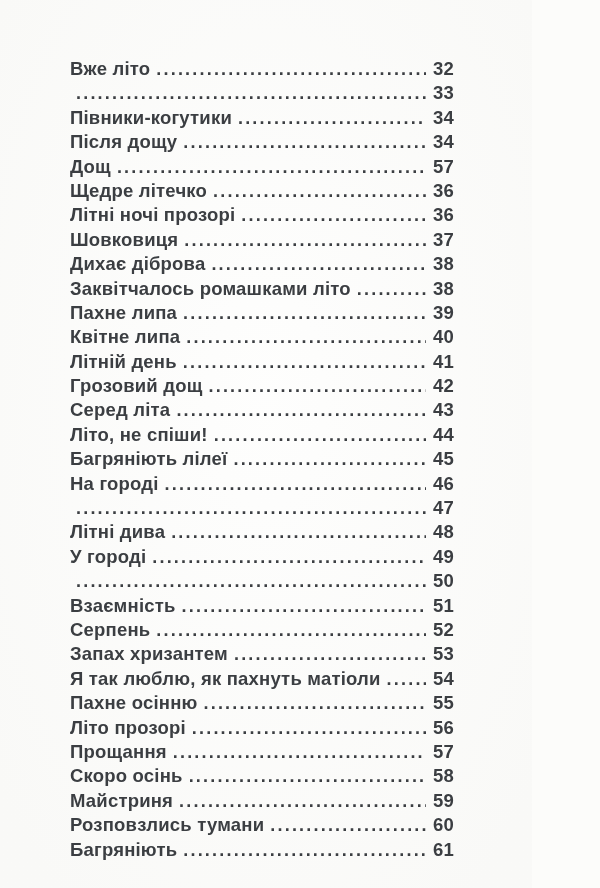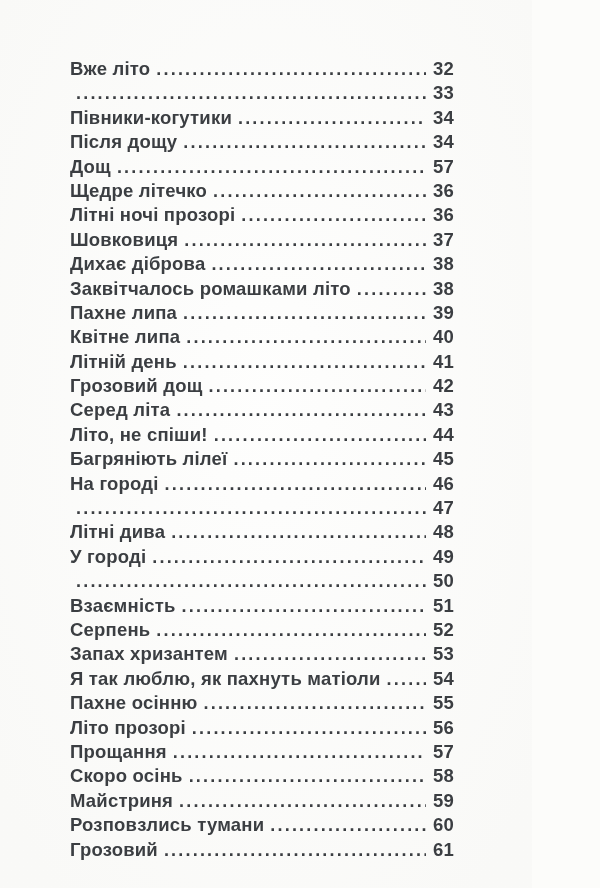--- a/index.html
+++ b/index.html
@@ -238,18 +238,18 @@
     <span class="pagenum">59</span>
   </div>
 
   <div class="toc-row">
     <span class="title">Розповзлись тумани</span>
     <span class="leader">............................................................................................................................................</span>
     <span class="pagenum">60</span>
   </div>
 
   <div class="toc-row">
-    <span class="title">Грозовий</span>
+    <span class="title">Багряніють</span>
     <span class="leader">............................................................................................................................................</span>
     <span class="pagenum">61</span>
   </div>
 </div>
 </div>
 
 </body></html>

